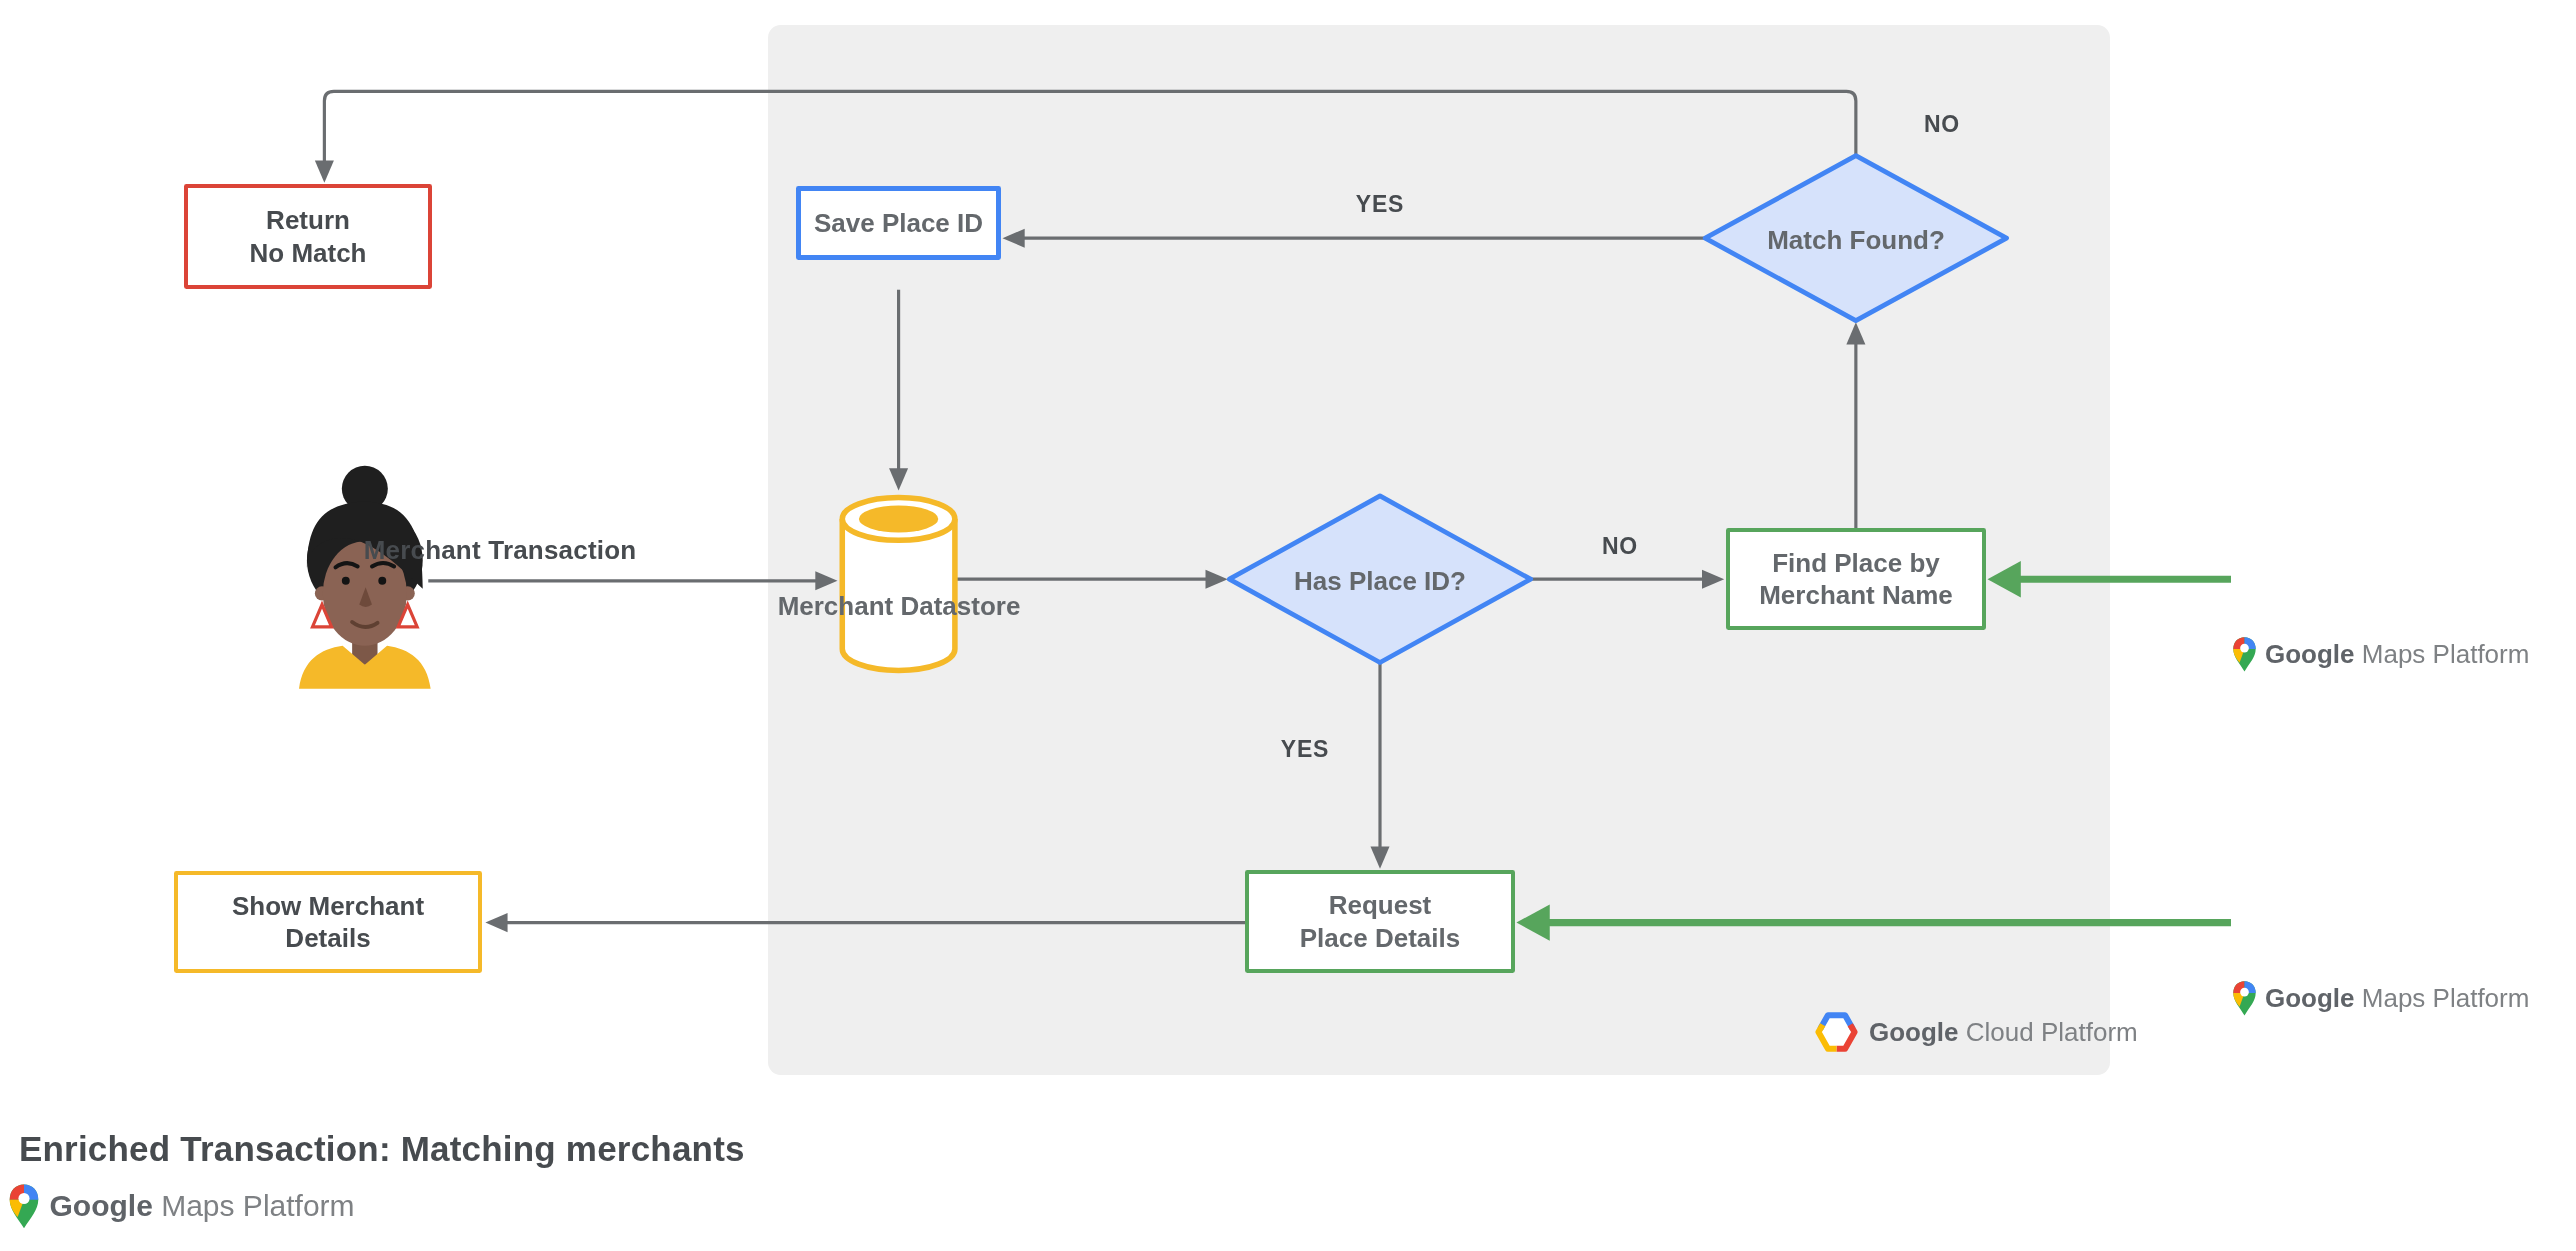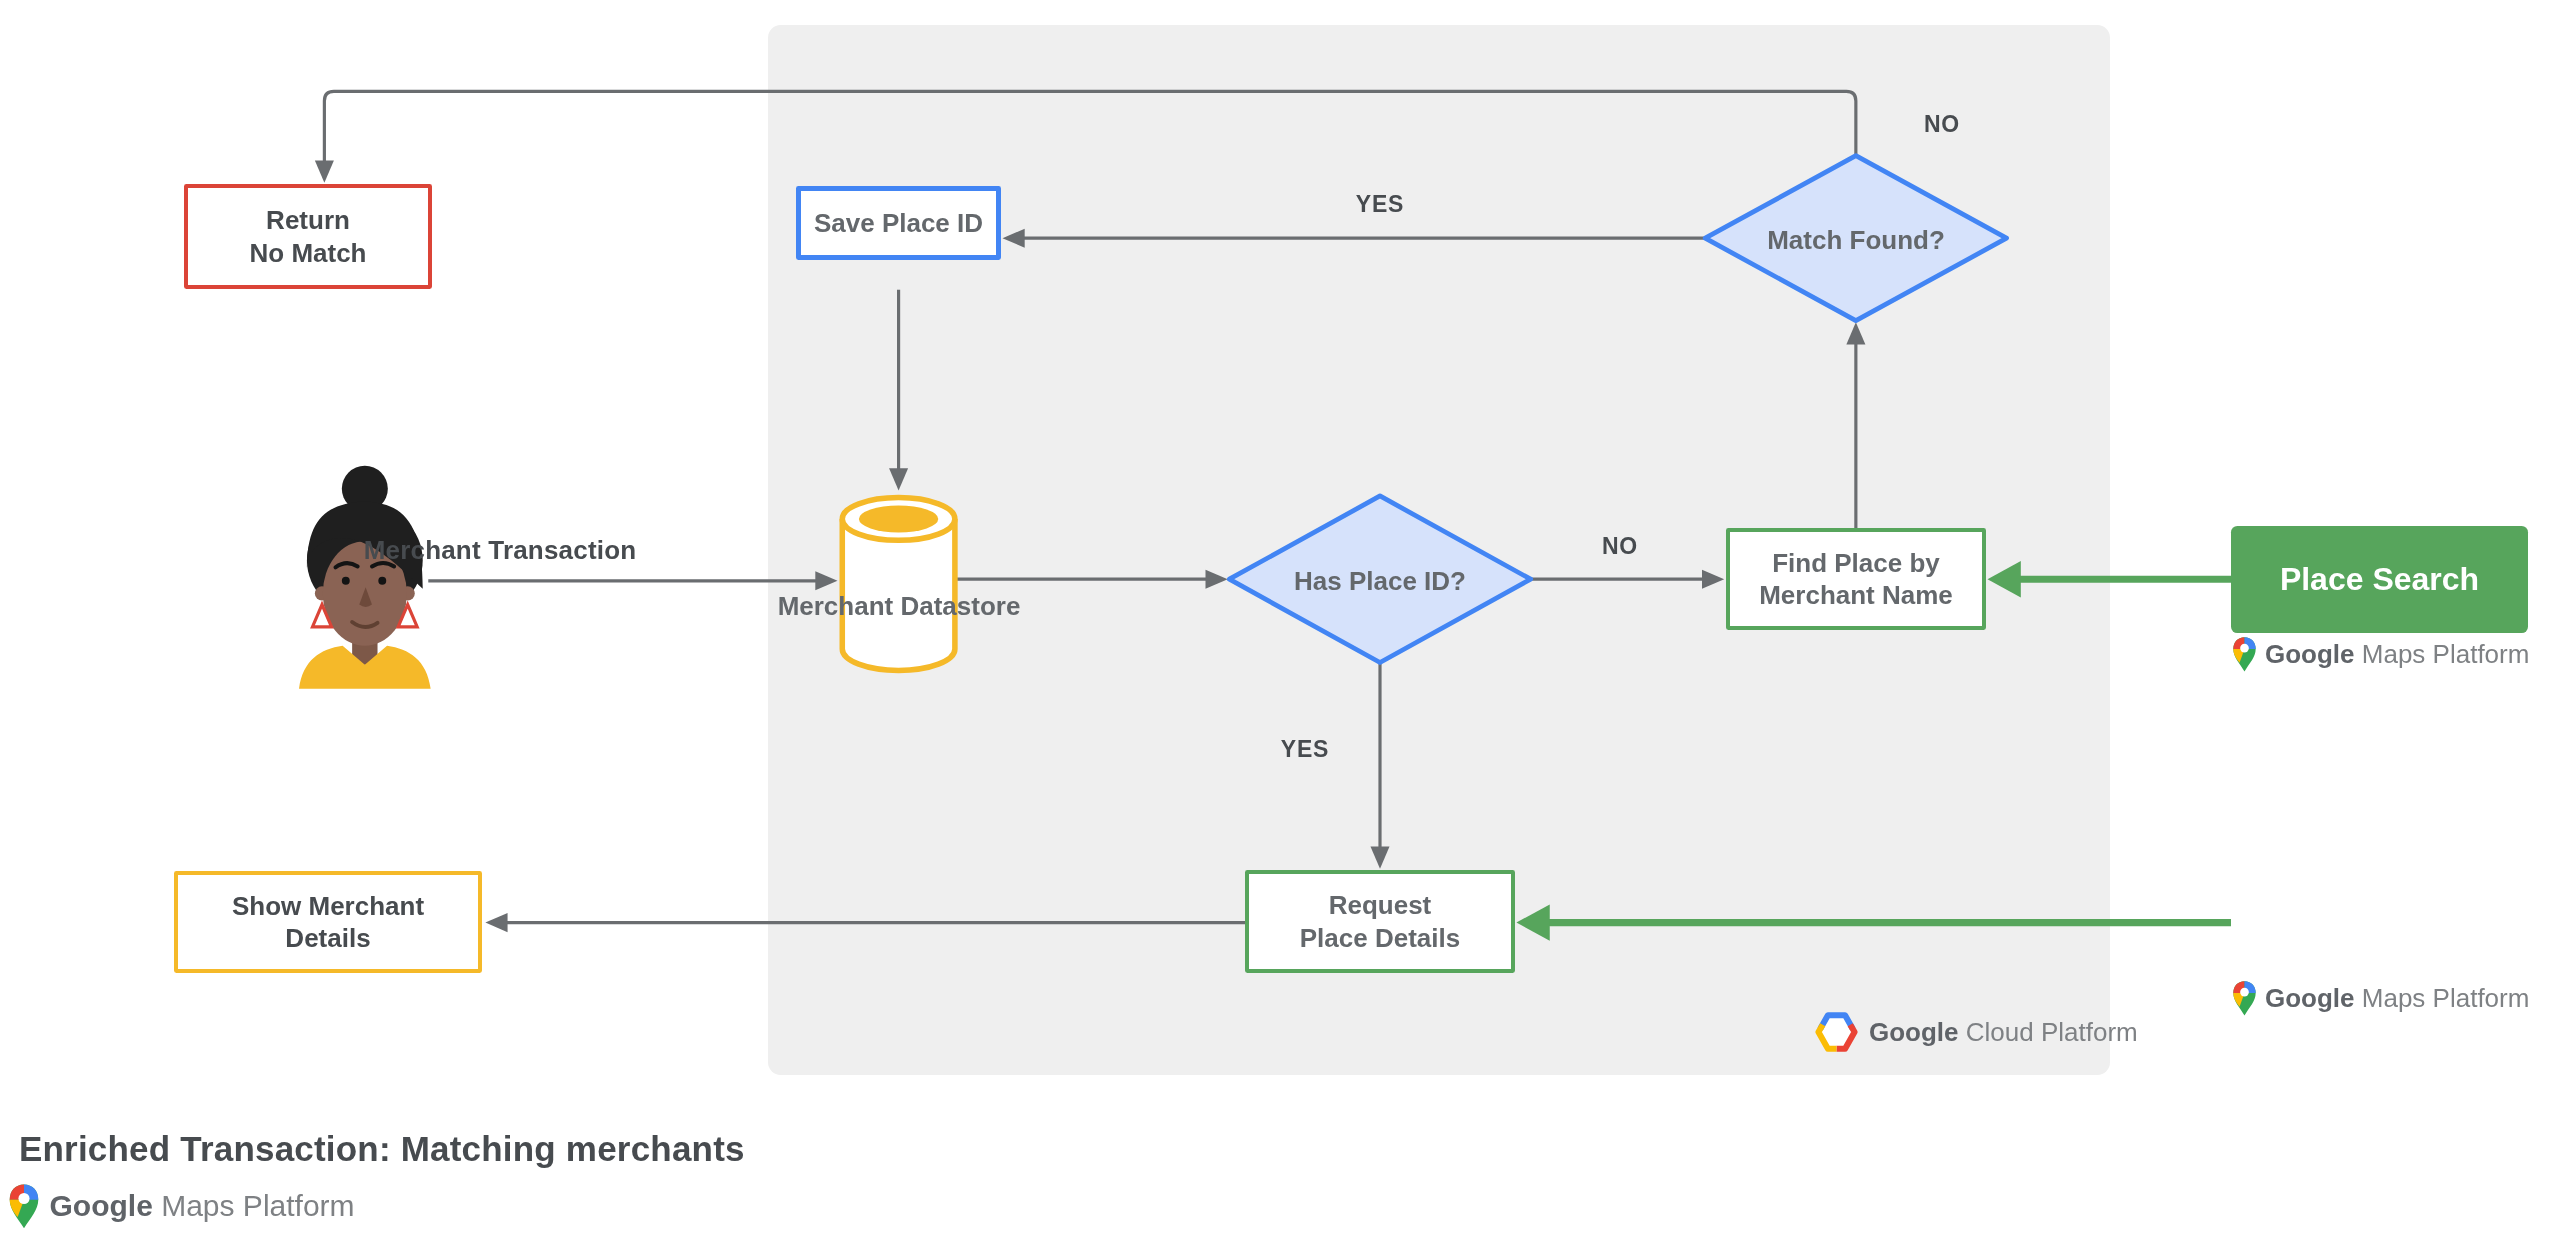--- a/index.html
+++ b/index.html
@@ -138,23 +138,20 @@
   <div class="node box-green" style="left:1245px;top:870px;width:270px;height:103px;">
     <span class="ln">Request</span>
     <span class="ln">Place Details</span>
   </div>
 
   <div class="node box-yellow" style="left:174px;top:871px;width:308px;height:102px;">
     <span class="ln">Show Merchant</span>
     <span class="ln">Details</span>
   </div>
 
-  <div class="api-box" style="left:2231px;top:526px;width:297px;height:107px;">
-    <span>Place Search</span>
-  </div>
 
   <div class="diamond-label" style="left:1380px;top:581px;">
     <span class="ln">Has</span>
     <span class="ln">Place ID?</span>
   </div>
   <div class="diamond-label" style="left:1856px;top:240px;">
     <span class="ln">Match</span>
     <span class="ln">Found?</span>
   </div>
   <div class="cyl-label" style="left:899px;top:606px;">

